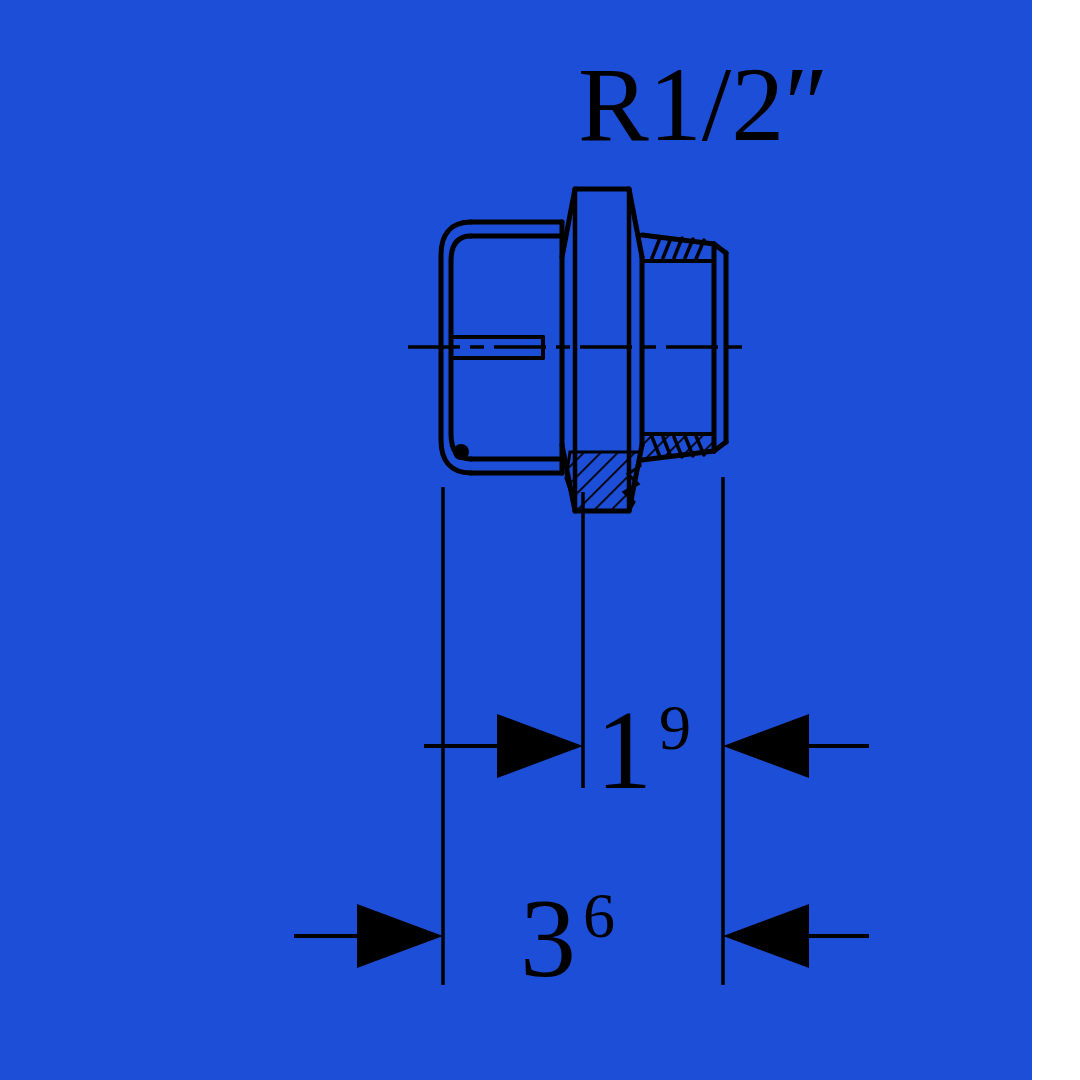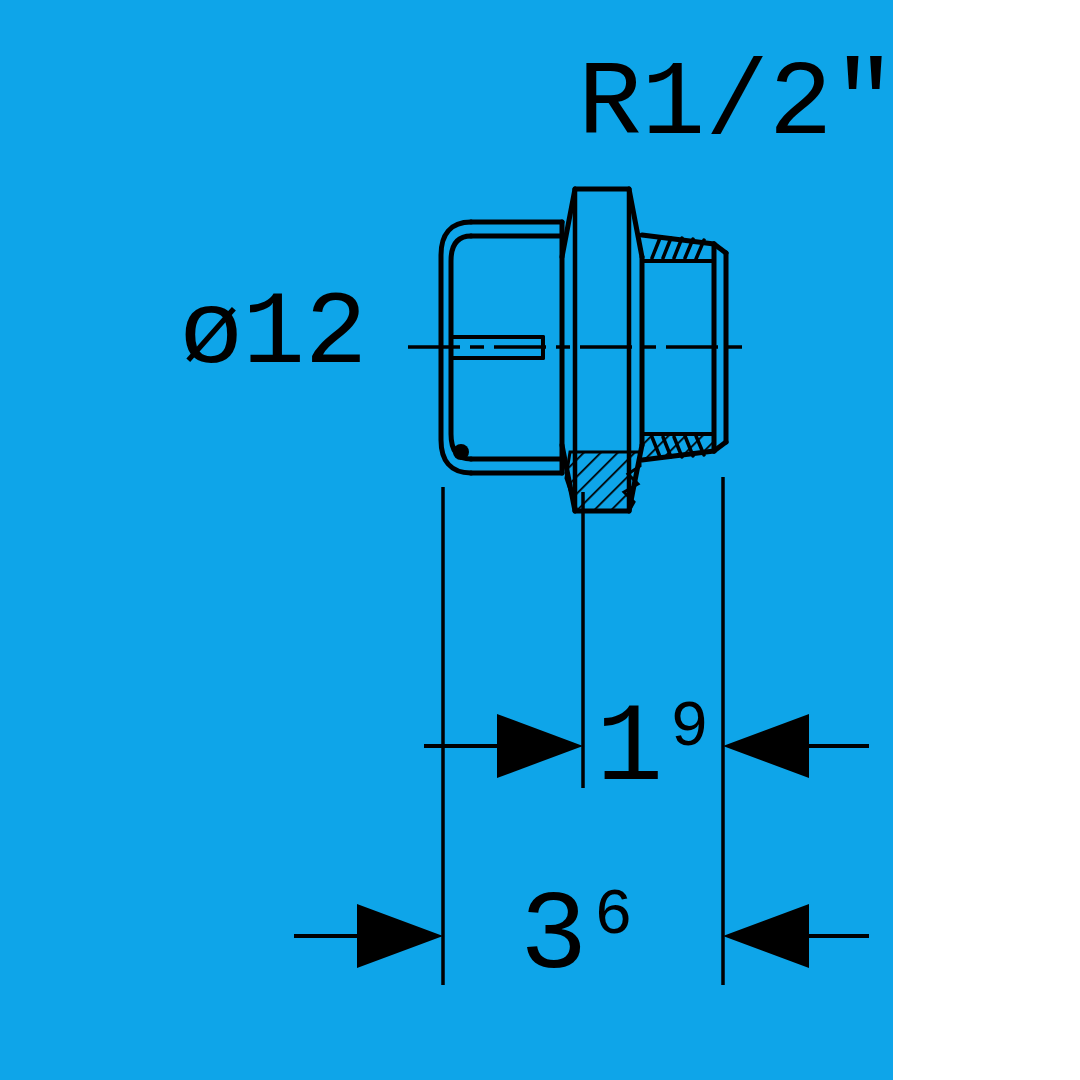--- a/index.html
+++ b/index.html
@@ -2,25 +2,25 @@
 <html><head>
 <meta charset="utf-8">
 <style>
   html, body {
     margin: 0;
     padding: 0;
     background: #ffffff;
   }
   .canvas {
     position: relative;
-    width: 893px;
+    width: 1032px;
     height: 1080px;
-    background: #0ea5e9;
+    background: #1d4ed8;
     overflow: hidden;
-    font-family: Liberation Mono, monospace;
+    font-family: Liberation Serif, serif;
     color: #000000;
   }
   .drawing-svg {
     position: absolute;
     left: 0;
     top: 0;
     width: 1080px;
     height: 1080px;
   }
   .label {
@@ -135,21 +135,20 @@
     <g>
       <path d="M 294 936 H 365" stroke="#000" stroke-width="4"></path>
       <polygon points="443,936 357,904 357,968" fill="#000"></polygon>
       <path d="M 802 936 H 869" stroke="#000" stroke-width="4"></path>
       <polygon points="723,936 809,904 809,968" fill="#000"></polygon>
     </g>
   </svg>
 
   <div class="label thread-label">R1/2″</div>
 
-  <div class="label dia-label">ø12</div>
 
   <div class="dim dim19">
     <span class="main">1</span>
     <span class="sup">9</span>
   </div>
 
   <div class="dim dim36">
     <span class="main">3</span>
     <span class="sup">6</span>
   </div>

